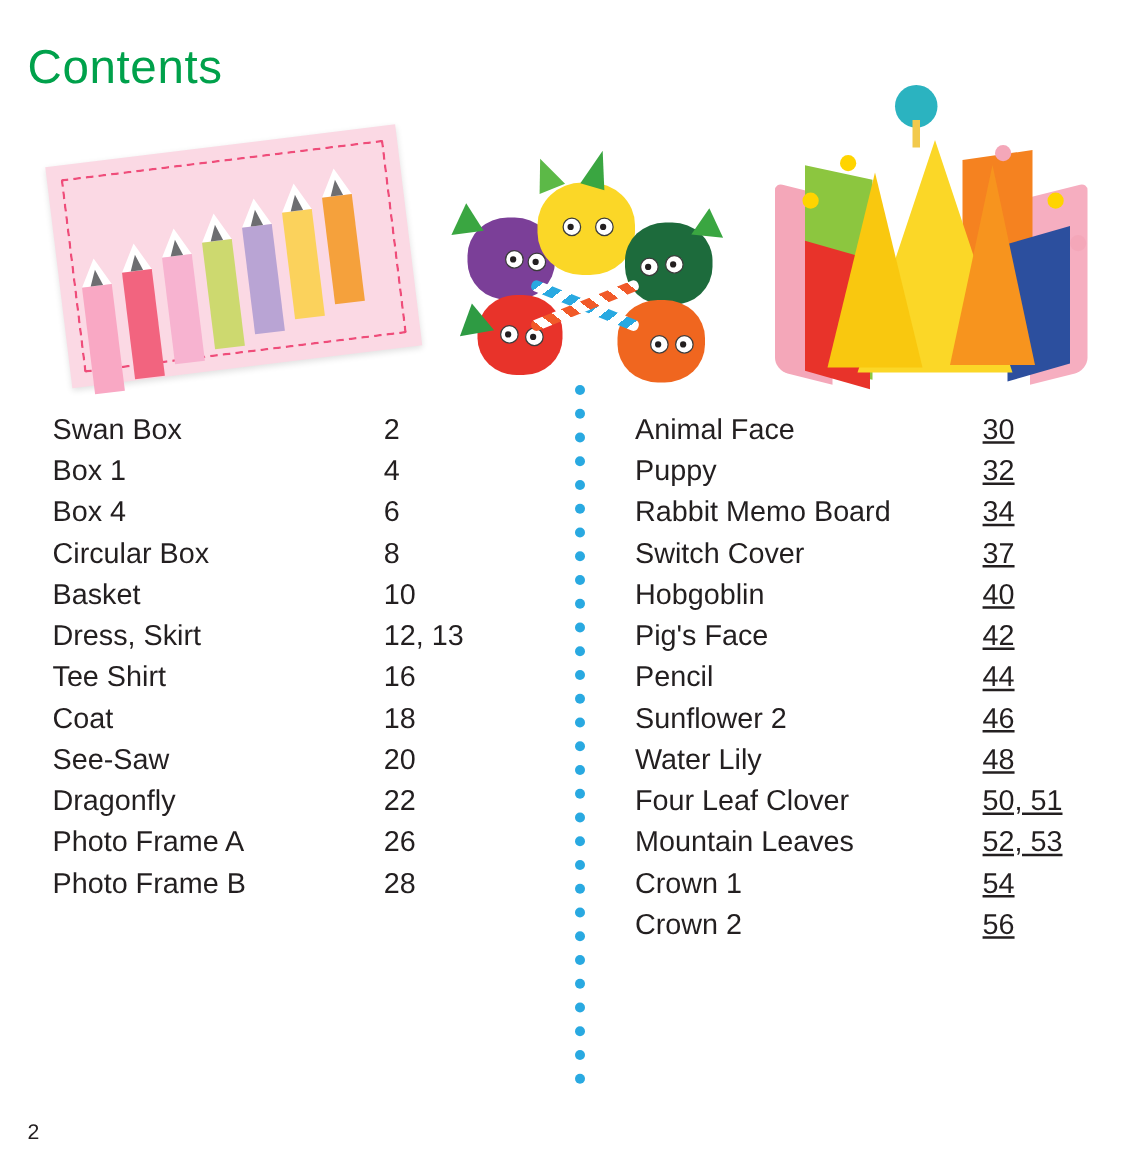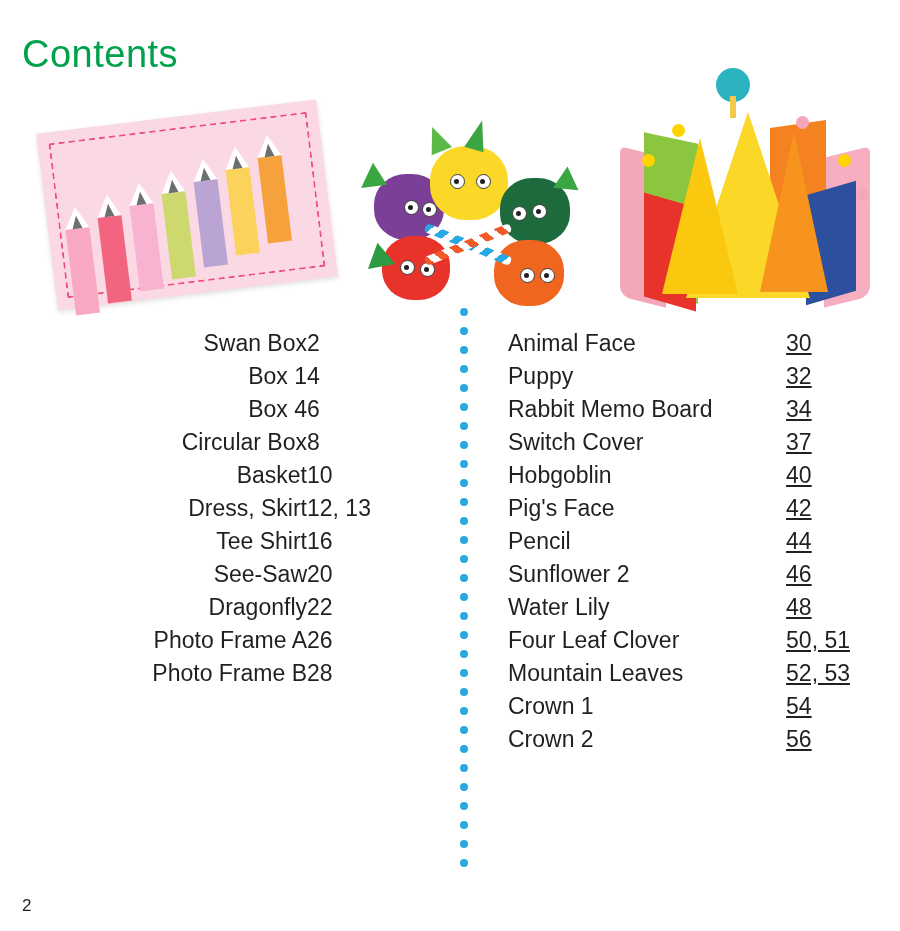--- a/index.html
+++ b/index.html
@@ -172,21 +172,21 @@
   .toc-col.right { left: 508px; width: 380px; }
 
   .toc-row {
     display: flex;
     align-items: baseline;
     height: 33px;
     font-size: 23px;
     font-weight: 400;
     color: #231f20;
   }
-  .toc-col.left .toc-title  { width: 265px; text-align: right; }
+  .toc-col.left .toc-title  { width: 265px; }
   .toc-col.left .toc-page   { width: 110px; }
   .toc-col.right .toc-title { width: 300px; }
   .toc-col.right .toc-page  { width: 110px; text-decoration: underline; }
   .toc-title, .toc-page { white-space: nowrap; }
 
   
   .folio {
     position: absolute;
     left: 22px;
     top: 896px;
@@ -352,20 +352,24 @@
     </div>
     <div class="toc-row">
       <span class="toc-title">Dress, Skirt</span>
       <span class="toc-page">12, 13</span>
     </div>
     <div class="toc-row">
       <span class="toc-title">Tee Shirt</span>
       <span class="toc-page">16</span>
     </div>
     <div class="toc-row">
+      <span class="toc-title">Coat</span>
+      <span class="toc-page">18</span>
+    </div>
+    <div class="toc-row">
       <span class="toc-title">See-Saw</span>
       <span class="toc-page">20</span>
     </div>
     <div class="toc-row">
       <span class="toc-title">Dragonfly</span>
       <span class="toc-page">22</span>
     </div>
     <div class="toc-row">
       <span class="toc-title">Photo Frame A</span>
       <span class="toc-page">26</span>

